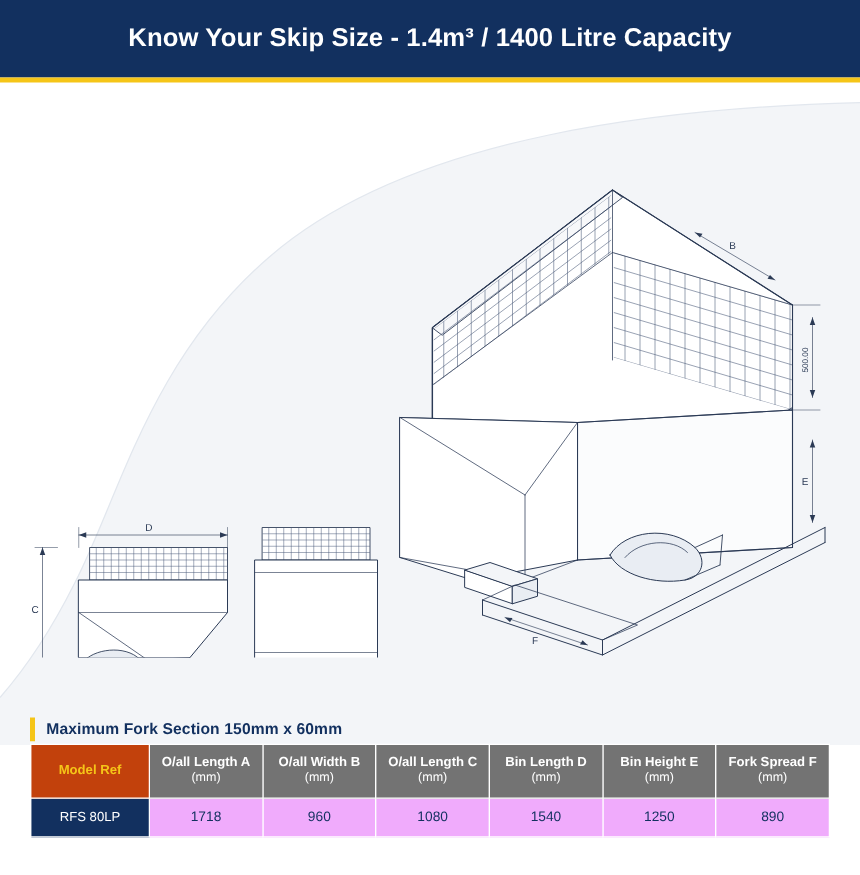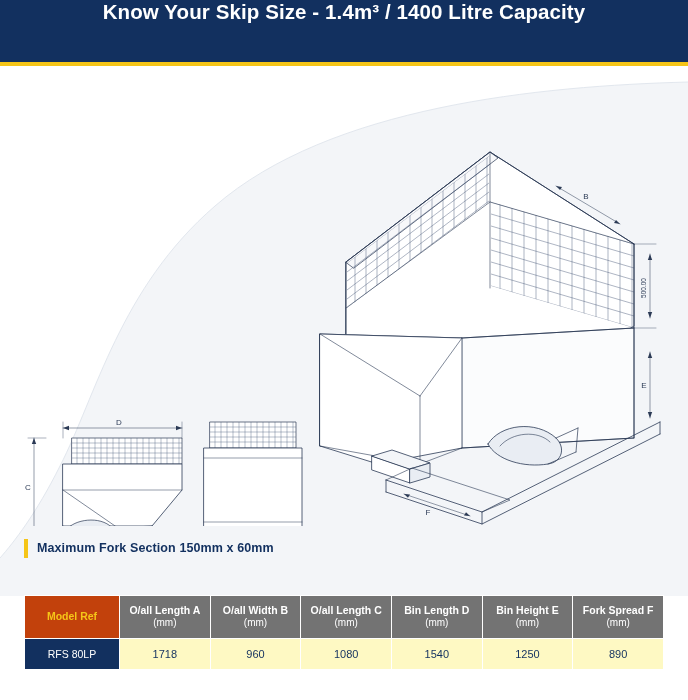--- a/index.html
+++ b/index.html
@@ -25,20 +25,21 @@
 
   
   .header {
     position: absolute;
     left: 0;
     top: 0;
     width: 688px;
     height: 62px;
     background: #12305f;
     display: flex;
+    align-items: center;
     justify-content: center;
     box-sizing: border-box;
   }
   .header-title {
     color: #ffffff;
     font-size: 20.5px;
     font-weight: bold;
     letter-spacing: 0.1px;
     text-align: center;
     white-space: nowrap;
@@ -68,21 +69,21 @@
     left: 0;
     top: 66px;
     width: 688px;
     height: 460px;
   }
 
   
   .fork-note {
     position: absolute;
     left: 24px;
-    top: 538px;
+    top: 573px;
     display: flex;
     align-items: center;
     height: 20px;
   }
   .fork-note .bar {
     width: 4px;
     height: 19px;
     background: #f5c518;
     margin-right: 9px;
   }
@@ -115,21 +116,21 @@
     height: 38px;
     line-height: 1.25;
     padding: 2px 1px;
   }
   .spec-table thead th.model-head {
     background: #c2410c;
     color: #f5c518;
     width: 92px;
   }
   .spec-table tbody td {
-    background: #fef9c3;
+    background: #f0abfc;
     color: #12305f;
     height: 28px;
     font-size: 11px;
   }
   .spec-table tbody td.model-cell {
     background: #12305f;
     color: #ffffff;
     font-weight: normal;
     font-size: 10.5px;
   }

